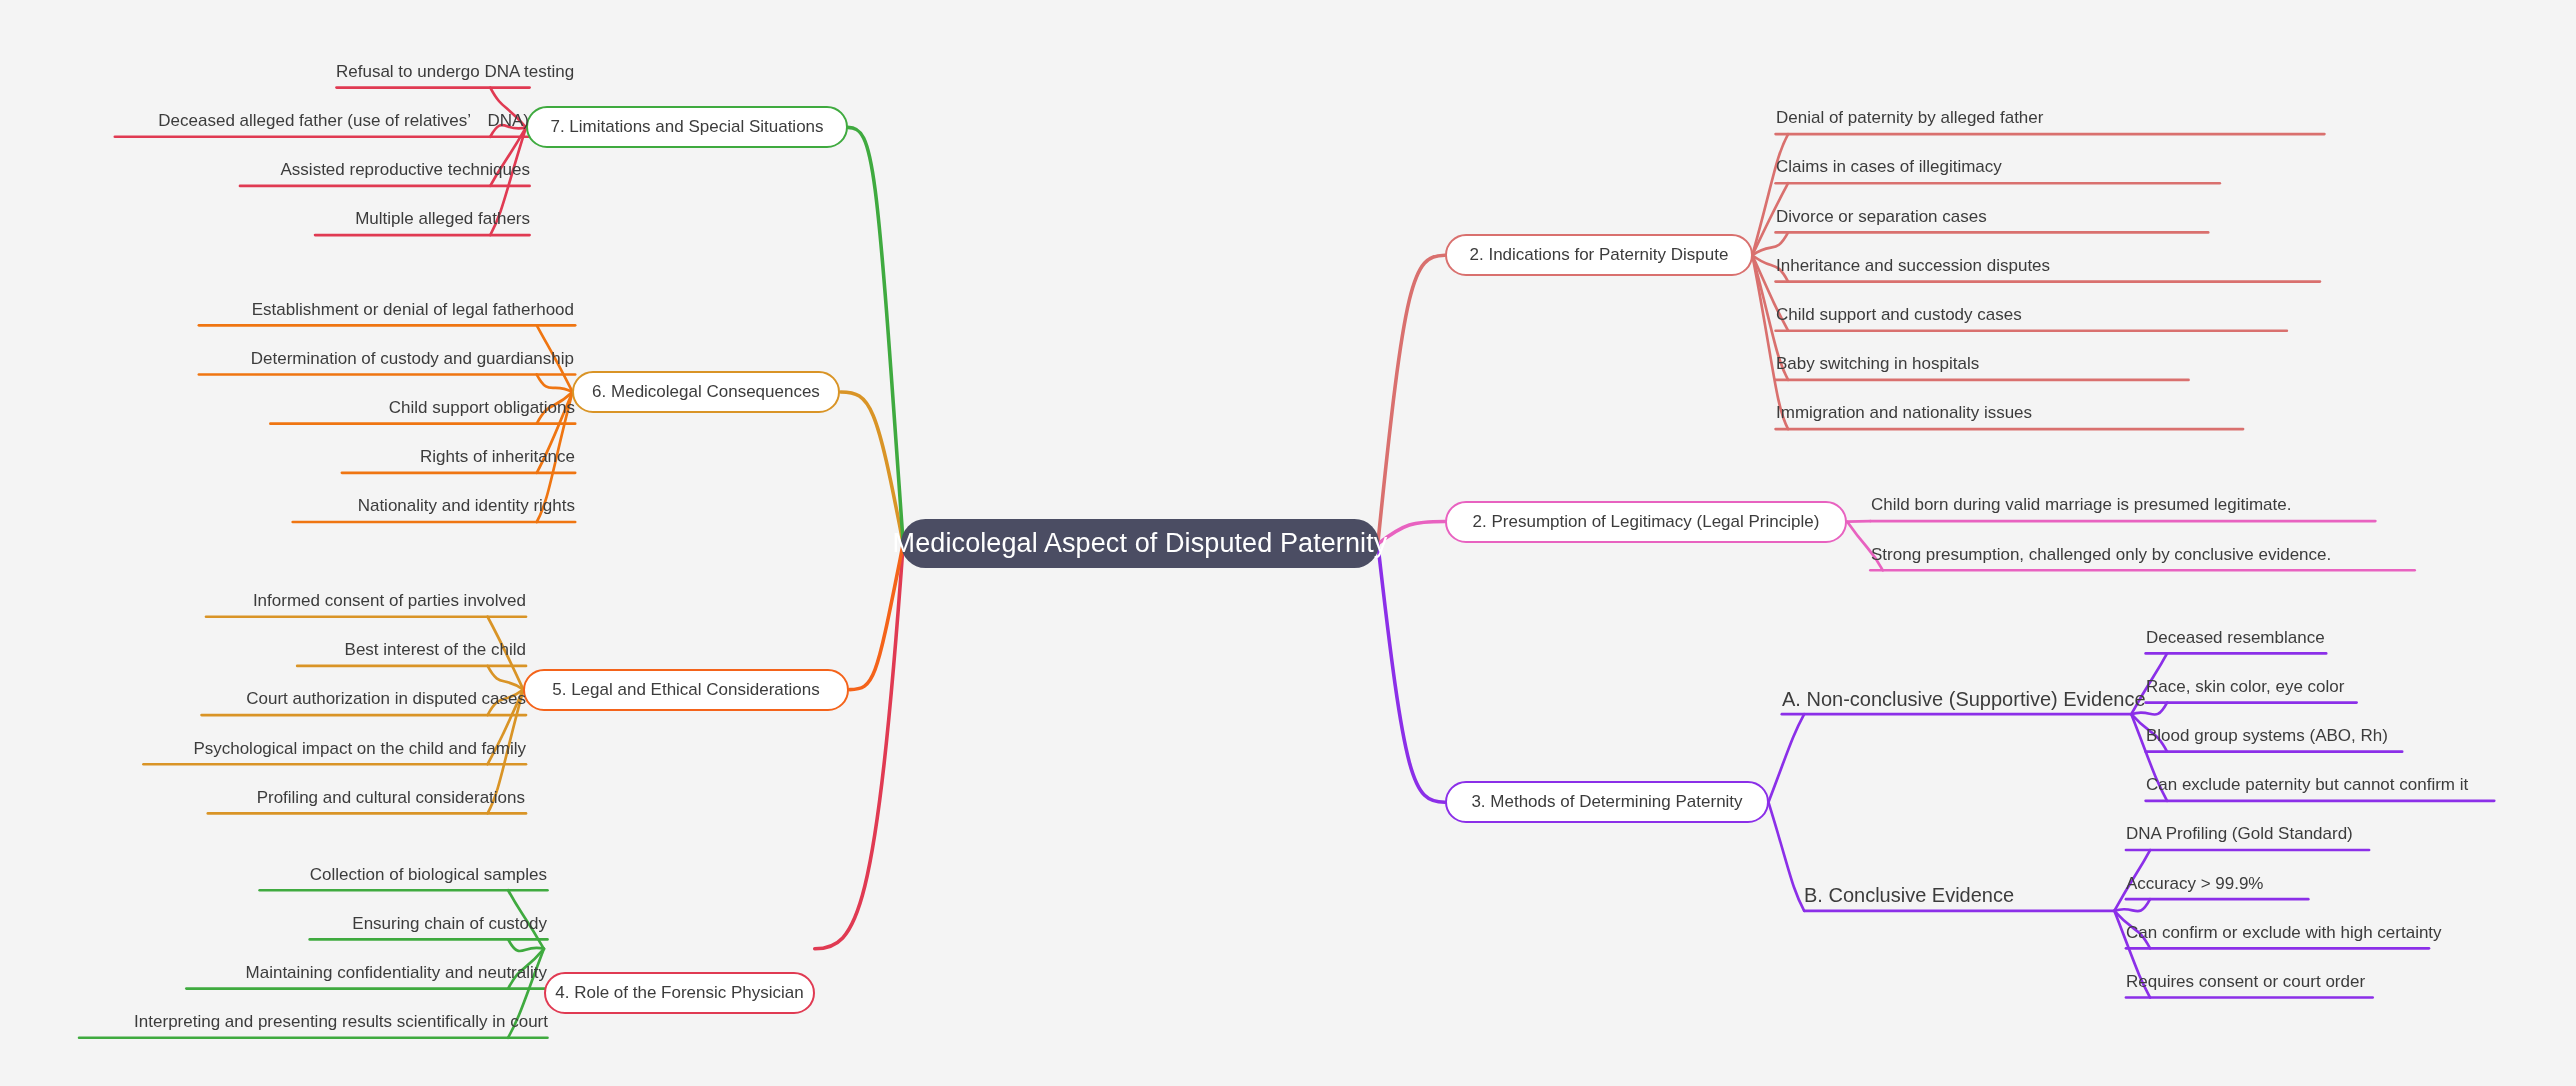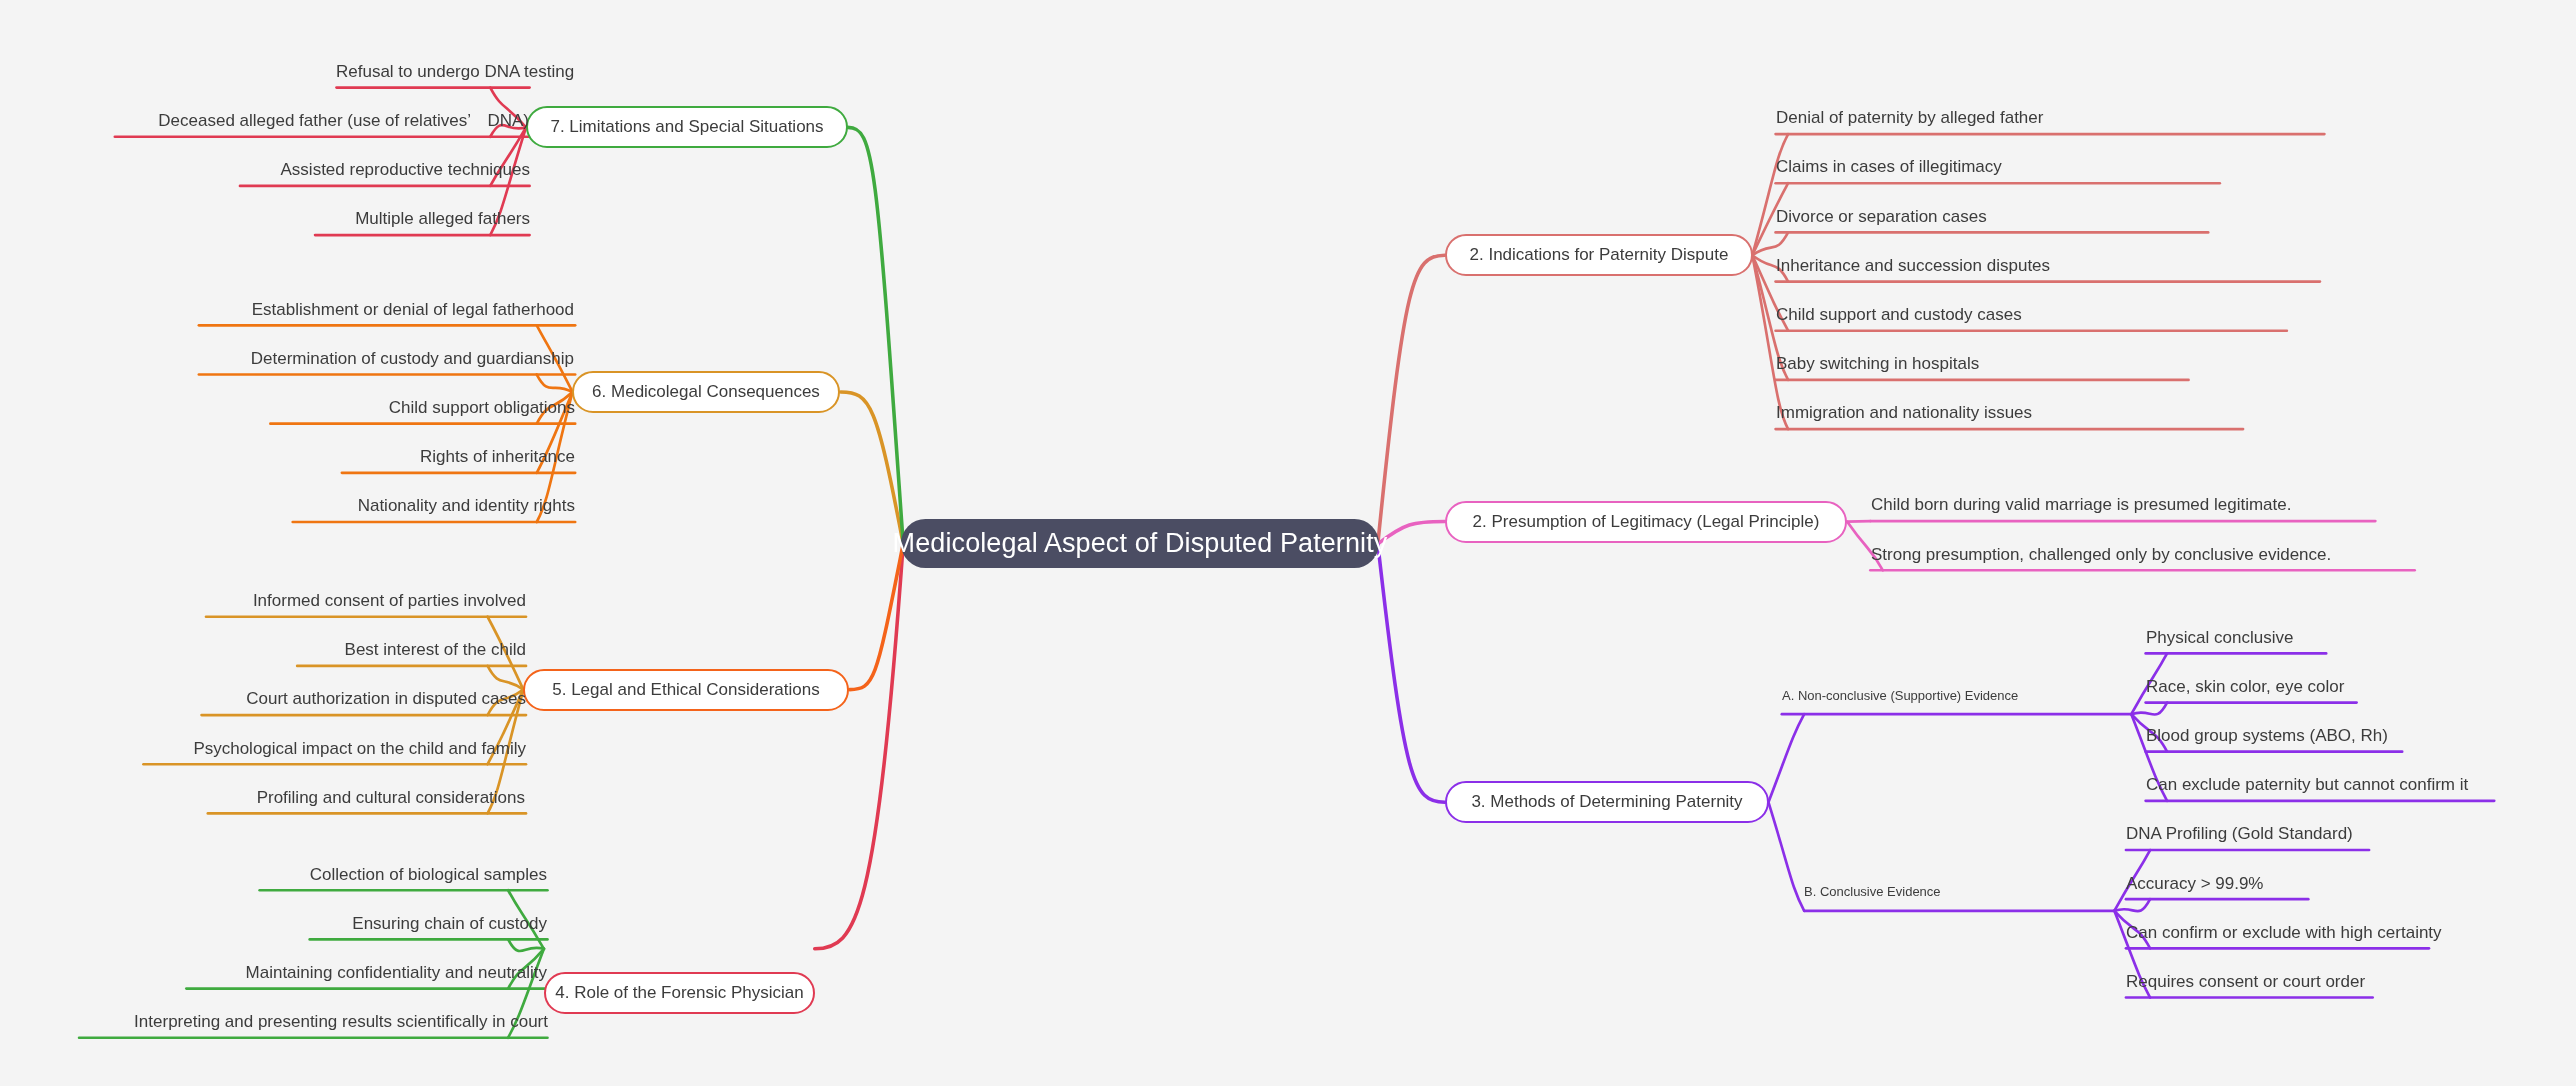--- a/index.html
+++ b/index.html
@@ -36,21 +36,21 @@
     font-size:17px;
     color:#3c3c3c;
     white-space:nowrap;
     box-sizing:border-box;
     padding:14px 16px;
   }
 
   
   .sub-node{
     position:absolute;
-    font-size:13px;
+    font-size:20px;
     color:#3c3c3c;
     white-space:nowrap;
     box-sizing:border-box;
     padding-bottom:3.6px;
   }
 
   
   .leaf{
     position:absolute;
     font-size:17px;
@@ -157,21 +157,21 @@
       <div class="leaf r" style="left: 1776px; width: 433px; top: 206px;">Divorce or separation cases</div>
       <div class="leaf r" style="left: 1776px; width: 545px; top: 255px;">Inheritance and succession disputes</div>
       <div class="leaf r" style="left: 1776px; width: 511px; top: 304px;">Child support and custody cases</div>
       <div class="leaf r" style="left: 1776px; width: 413px; top: 353px;">Baby switching in hospitals</div>
       <div class="leaf r" style="left: 1776px; width: 468px; top: 402px;">Immigration and nationality issues</div>
       <div class="branch-node" style="left: 1445px; top: 501px; width: 402px; height: 42px; border-color: rgb(232, 98, 192);">2. Presumption of Legitimacy (Legal Principle)</div>
       <div class="leaf r" style="left: 1871px; width: 505px; top: 494px;">Child born during valid marriage is presumed legitimate.</div>
       <div class="leaf r" style="left: 1871px; width: 545px; top: 544px;">Strong presumption, challenged only by conclusive evidence.</div>
       <div class="branch-node" style="left: 1445px; top: 781px; width: 324px; height: 42px; border-color: rgb(139, 47, 232);">3. Methods of Determining Paternity</div>
       <div class="sub-node" style="left: 1782px; width: 350px; top: 688px; text-align: left;">A. Non-conclusive (Supportive) Evidence</div>
-      <div class="leaf r" style="left: 2146px; width: 181px; top: 627px;">Physical conclusive</div>
+      <div class="leaf r" style="left: 2146px; width: 181px; top: 627px;">Deceased resemblance</div>
       <div class="leaf r" style="left: 2146px; width: 211px; top: 676px;">Race, skin color, eye color</div>
       <div class="leaf r" style="left: 2146px; width: 257px; top: 725px;">Blood group systems (ABO, Rh)</div>
       <div class="leaf r" style="left: 2146px; width: 349px; top: 774px;">Can exclude paternity but cannot confirm it</div>
       <div class="sub-node" style="left: 1804px; width: 310px; top: 884px; text-align: left;">B. Conclusive Evidence</div>
       <div class="leaf r" style="left: 2126px; width: 243px; top: 823px;">DNA Profiling (Gold Standard)</div>
       <div class="leaf r" style="left: 2126px; width: 182px; top: 873px;">Accuracy &gt; 99.9%</div>
       <div class="leaf r" style="left: 2126px; width: 303px; top: 922px;">Can confirm or exclude with high certainty</div>
       <div class="leaf r" style="left: 2126px; width: 247px; top: 971px;">Requires consent or court order</div>
       <div class="branch-node" style="left: 544px; top: 972px; width: 271px; height: 42px; border-color: rgb(224, 58, 82);">4. Role of the Forensic Physician</div>
       <div class="leaf l" style="left: 259px; width: 288px; top: 864px;">Collection of biological samples</div>

